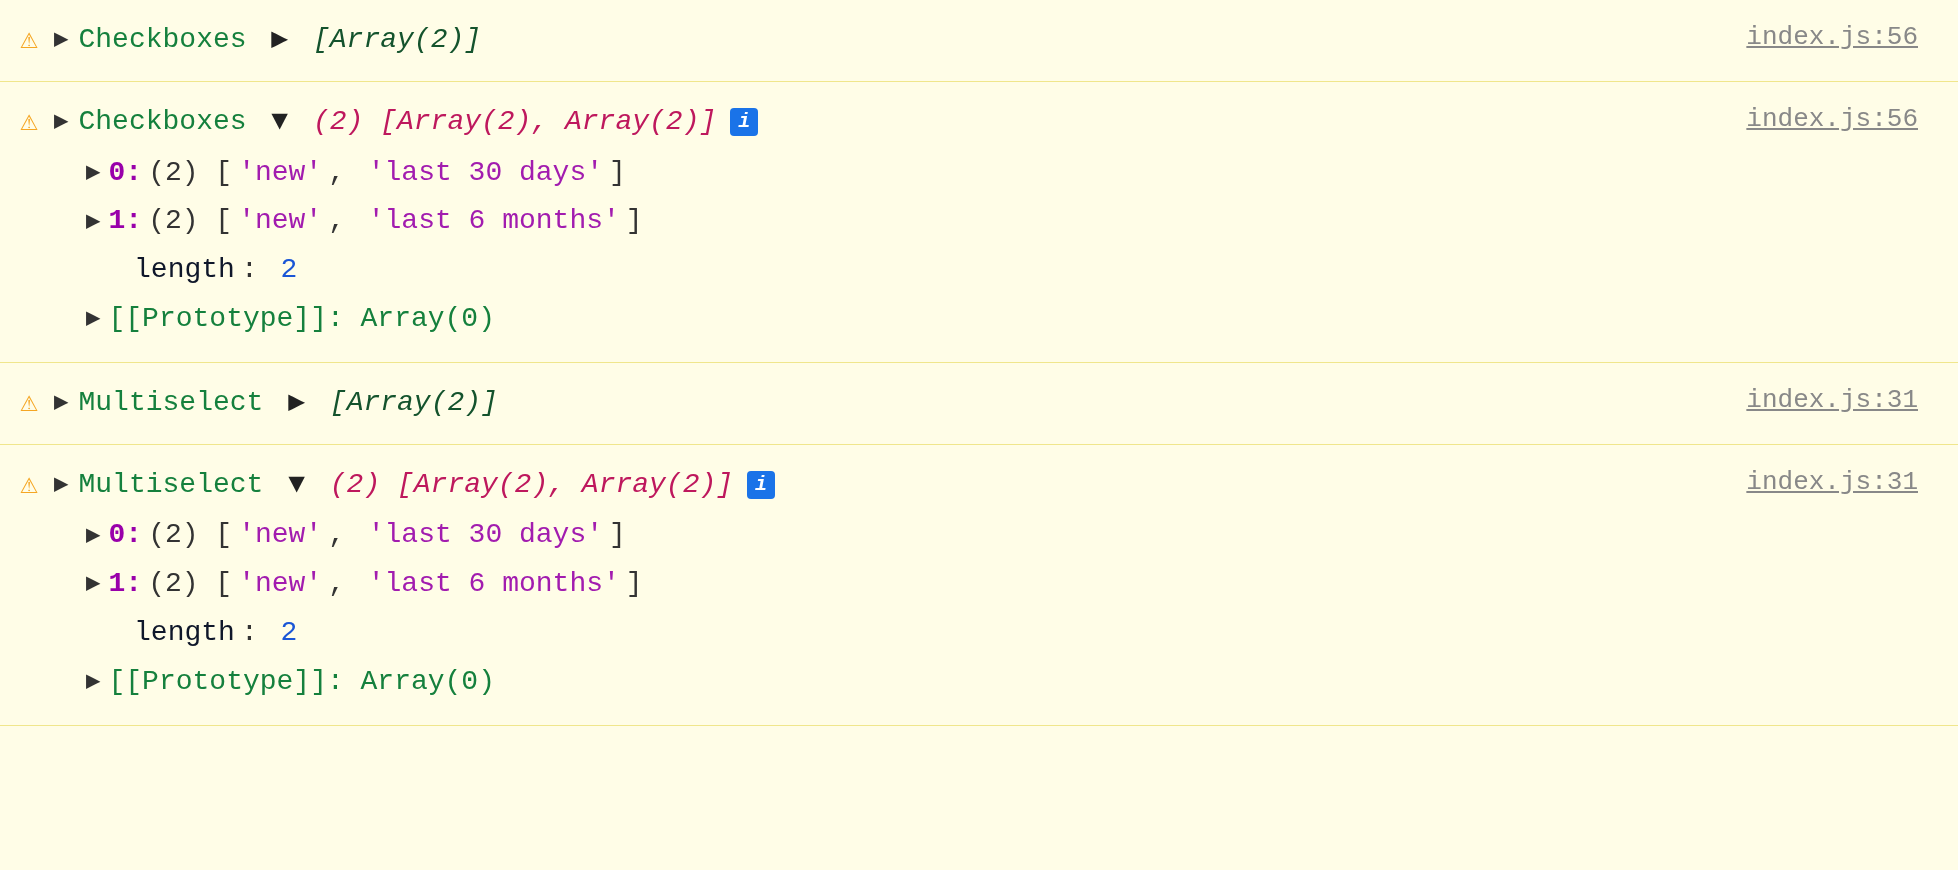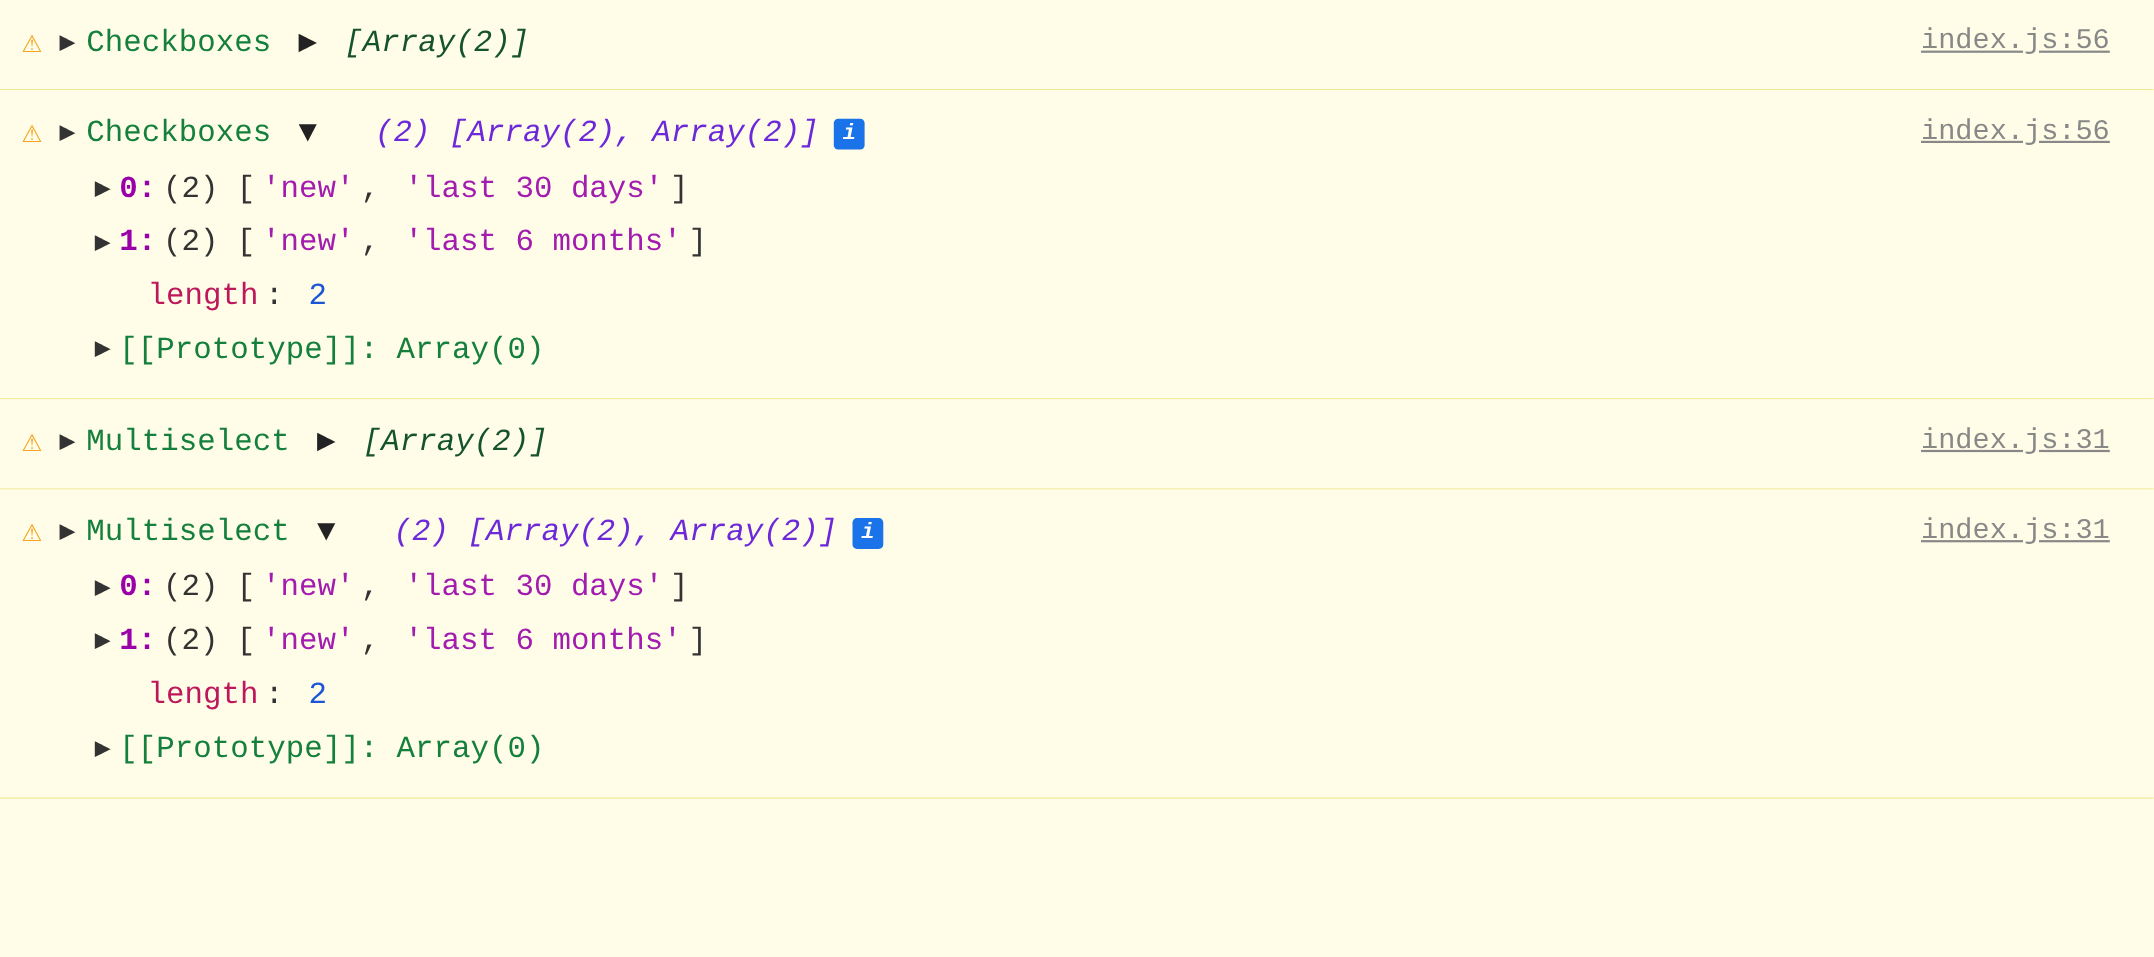--- a/index.html
+++ b/index.html
@@ -71,23 +71,22 @@
       color: #15803d;
       font-weight: normal;
     }
 
     .italic-text {
       font-style: italic;
       color: #14532d;
     }
 
     .array-count {
-      color: #6d28d9;
+      color: #be185d;
       font-style: italic;
-      margin-left: 28px;
     }
 
     .info-badge {
       display: inline-flex;
       align-items: center;
       justify-content: center;
       background: #1a73e8;
       color: white;
       border-radius: 4px;
       width: 28px;
@@ -131,21 +130,21 @@
 
     .val-black {
       color: #333;
     }
 
     .str-red {
       color: #a21caf;
     }
 
     .length-purple {
-      color: #be185d;
+      color: #0f172a;
     }
 
     .num-blue {
       color: #1a56d6;
     }
 
     .proto-text {
       color: #15803d;
       font-style: normal;
     }

